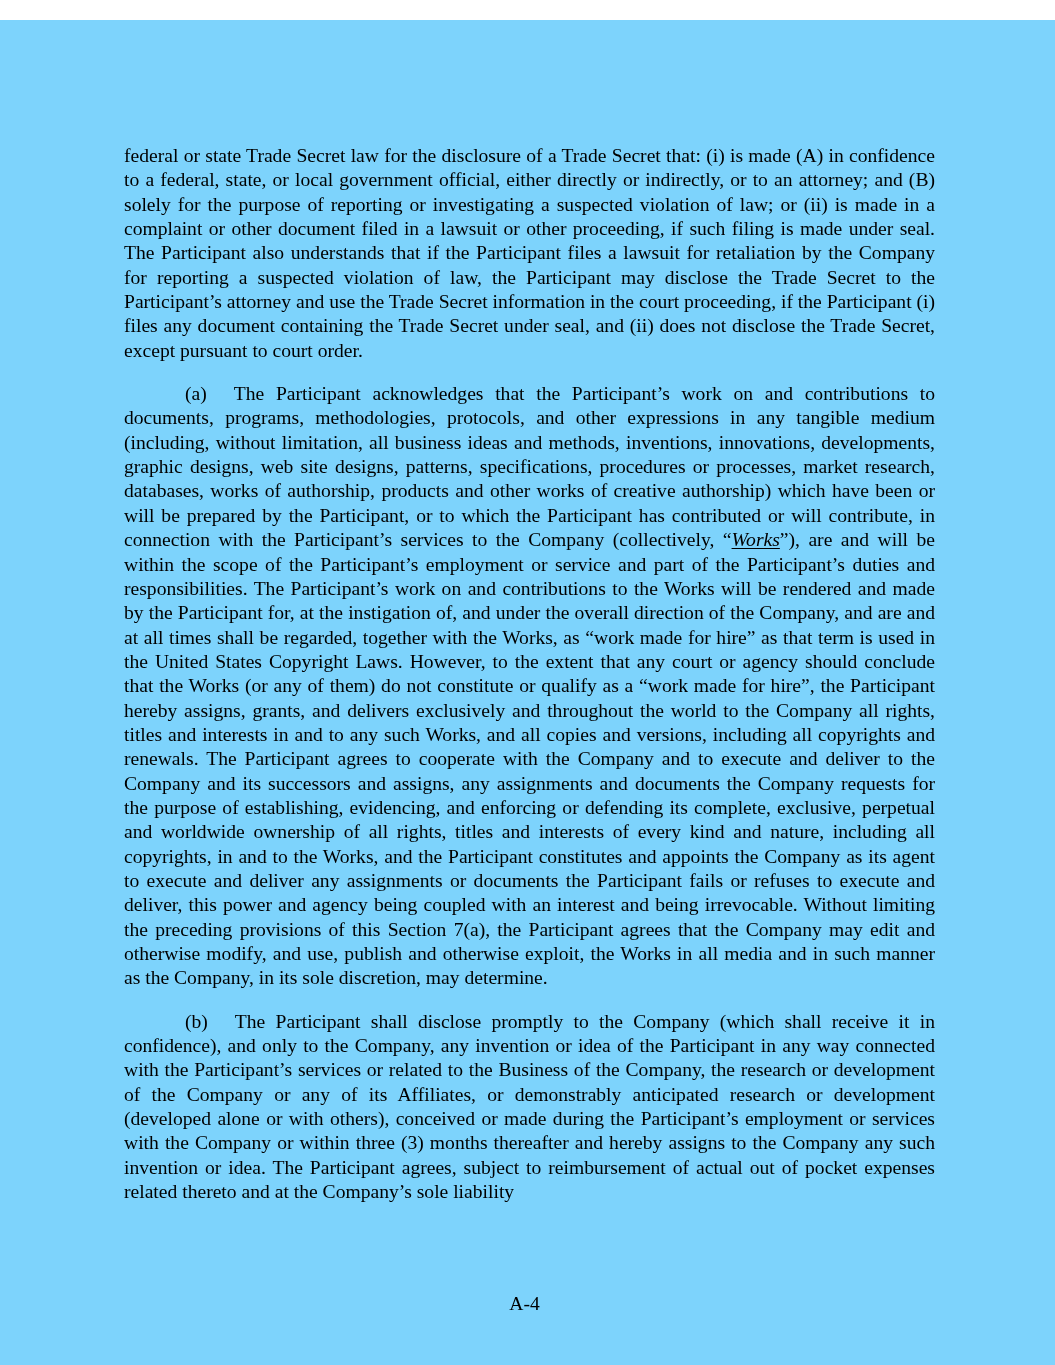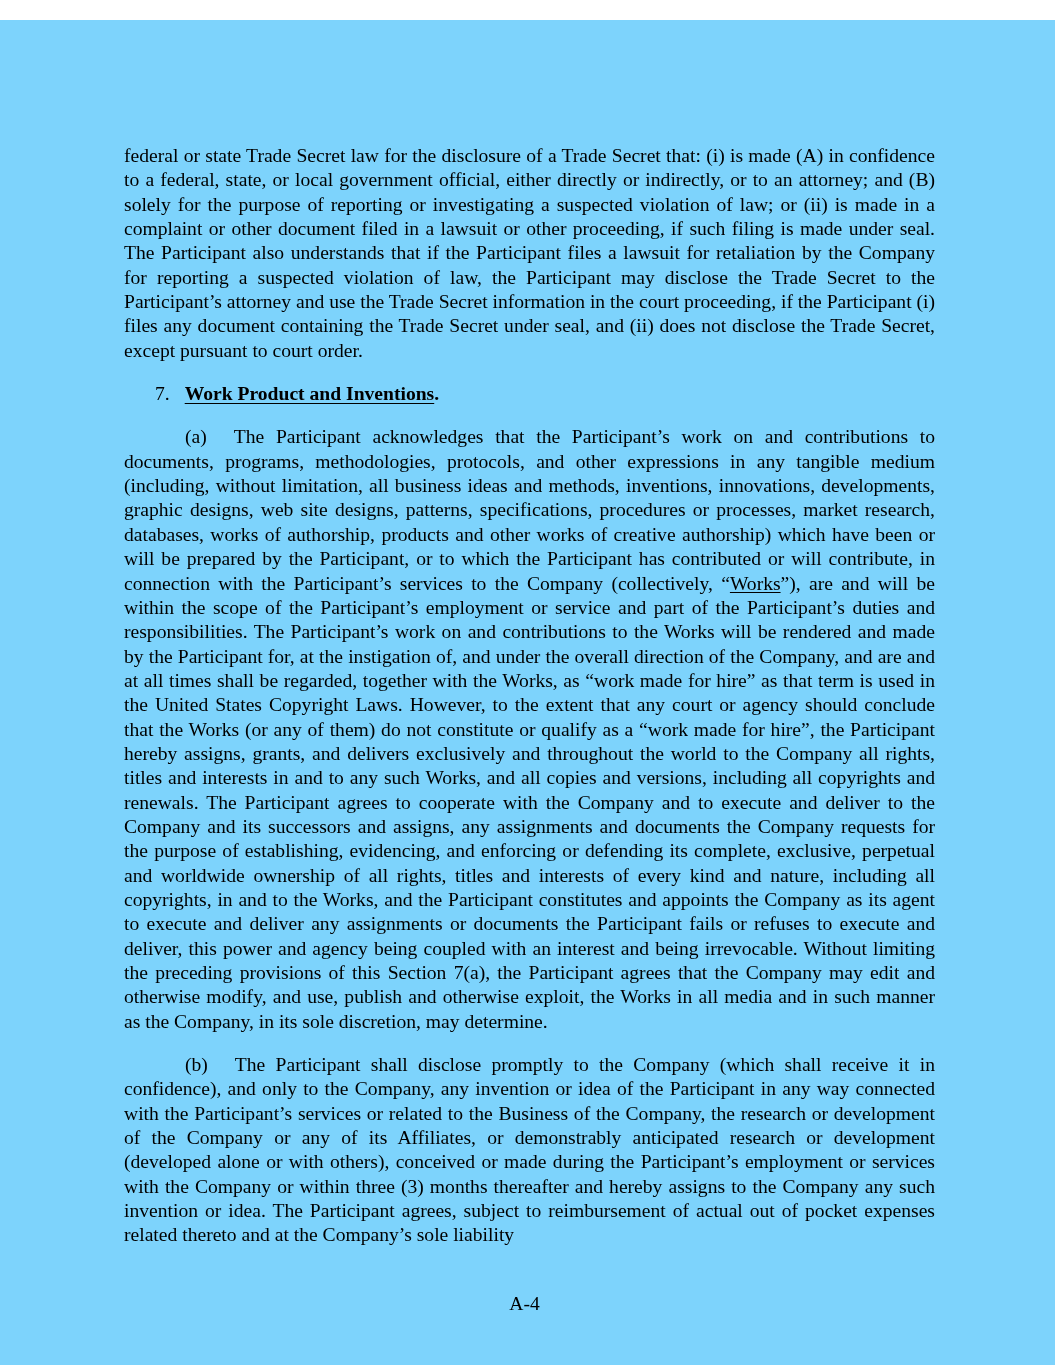--- a/index.html
+++ b/index.html
@@ -49,40 +49,40 @@
     font-weight: bold;
   }
   .bold-underline {
     font-weight: bold;
     text-decoration: underline;
     text-underline-offset: 3px;
   }
   .underline {
     text-decoration: underline;
     text-underline-offset: 2px;
+    font-style: italic;
   }
   .footer {
     position: absolute;
     left: 0;
     right: 6px;
     top: 1272px;
     text-align: center;
     font-size: 19.6px;
     line-height: 24.35px;
   }
 </style>
 </head>
 <body>
 
 <div class="page">
   <div class="content">
 
     <p class="para">federal or state Trade Secret law for the disclosure of a Trade Secret that: (i) is made (A) in confidence to a federal, state, or local government official, either directly or indirectly, or to an attorney; and (B) solely for the purpose of reporting or investigating a suspected violation of law; or (ii) is made in a complaint or other document filed in a lawsuit or other proceeding, if such filing is made under seal.  The Participant also understands that if the Participant files a lawsuit for retaliation by the Company for reporting a suspected violation of law, the Participant may disclose the Trade Secret to the Participant’s attorney and use the Trade Secret information in the court proceeding, if the Participant (i) files any document containing the Trade Secret under seal, and (ii) does not disclose the Trade Secret, except pursuant to court order.</p>
 
-    <p class="para heading"><span>7.</span><span class="h-gap"></span><span class="bold-underline">Work Product and Inventions</span><span class="bold">.</span></p>
 
     <p class="para indented"><span>(a)</span><span class="tab-gap"></span><span>The Participant acknowledges that the Participant’s work on and contributions to documents, programs, methodologies, protocols, and other expressions in any tangible medium (including, without limitation, all business ideas and methods, inventions, innovations, developments, graphic designs, web site designs, patterns, specifications, procedures or processes, market research, databases, works of authorship, products and other works of creative authorship) which have been or will be prepared by the Participant, or to which the Participant has contributed or will contribute, in connection with the Participant’s services to the Company (collectively, “</span><span class="underline">Works</span><span>”), are and will be within the scope of the Participant’s employment or service and part of the Participant’s duties and responsibilities.  The Participant’s work on and contributions to the Works will be rendered and made by the Participant for, at the instigation of, and under the overall direction of the Company, and are and at all times shall be regarded, together with the Works, as “work made for hire” as that term is used in the United States Copyright Laws.  However, to the extent that any court or agency should conclude that the Works (or any of them) do not constitute or qualify as a “work made for hire”, the Participant hereby assigns, grants, and delivers exclusively and throughout the world to the Company all rights, titles and interests in and to any such Works, and all copies and versions, including all copyrights and renewals.  The Participant agrees to cooperate with the Company and to execute and deliver to the Company and its successors and assigns, any assignments and documents the Company requests for the purpose of establishing, evidencing, and enforcing or defending its complete, exclusive, perpetual and worldwide ownership of all rights, titles and interests of every kind and nature, including all copyrights, in and to the Works, and the Participant constitutes and appoints the Company as its agent to execute and deliver any assignments or documents the Participant fails or refuses to execute and deliver, this power and agency being coupled with an interest and being irrevocable.  Without limiting the preceding provisions of this Section 7(a), the Participant agrees that the Company may edit and otherwise modify, and use, publish and otherwise exploit, the Works in all media and in such manner as the Company, in its sole discretion, may determine.</span></p>
 
     <p class="para indented"><span>(b)</span><span class="tab-gap"></span><span>The Participant shall disclose promptly to the Company (which shall receive it in confidence), and only to the Company, any invention or idea of the Participant in any way connected with the Participant’s services or related to the Business of the Company, the research or development of the Company or any of its Affiliates, or demonstrably anticipated research or development (developed alone or with others), conceived or made during the Participant’s employment or services with the Company or within three (3) months thereafter and hereby assigns to the Company any such invention or idea.  The Participant agrees, subject to reimbursement of actual out of pocket expenses related thereto and at the Company’s sole liability</span></p>
 
   </div>
 
   <div class="footer">A-4</div>
 </div>
 

